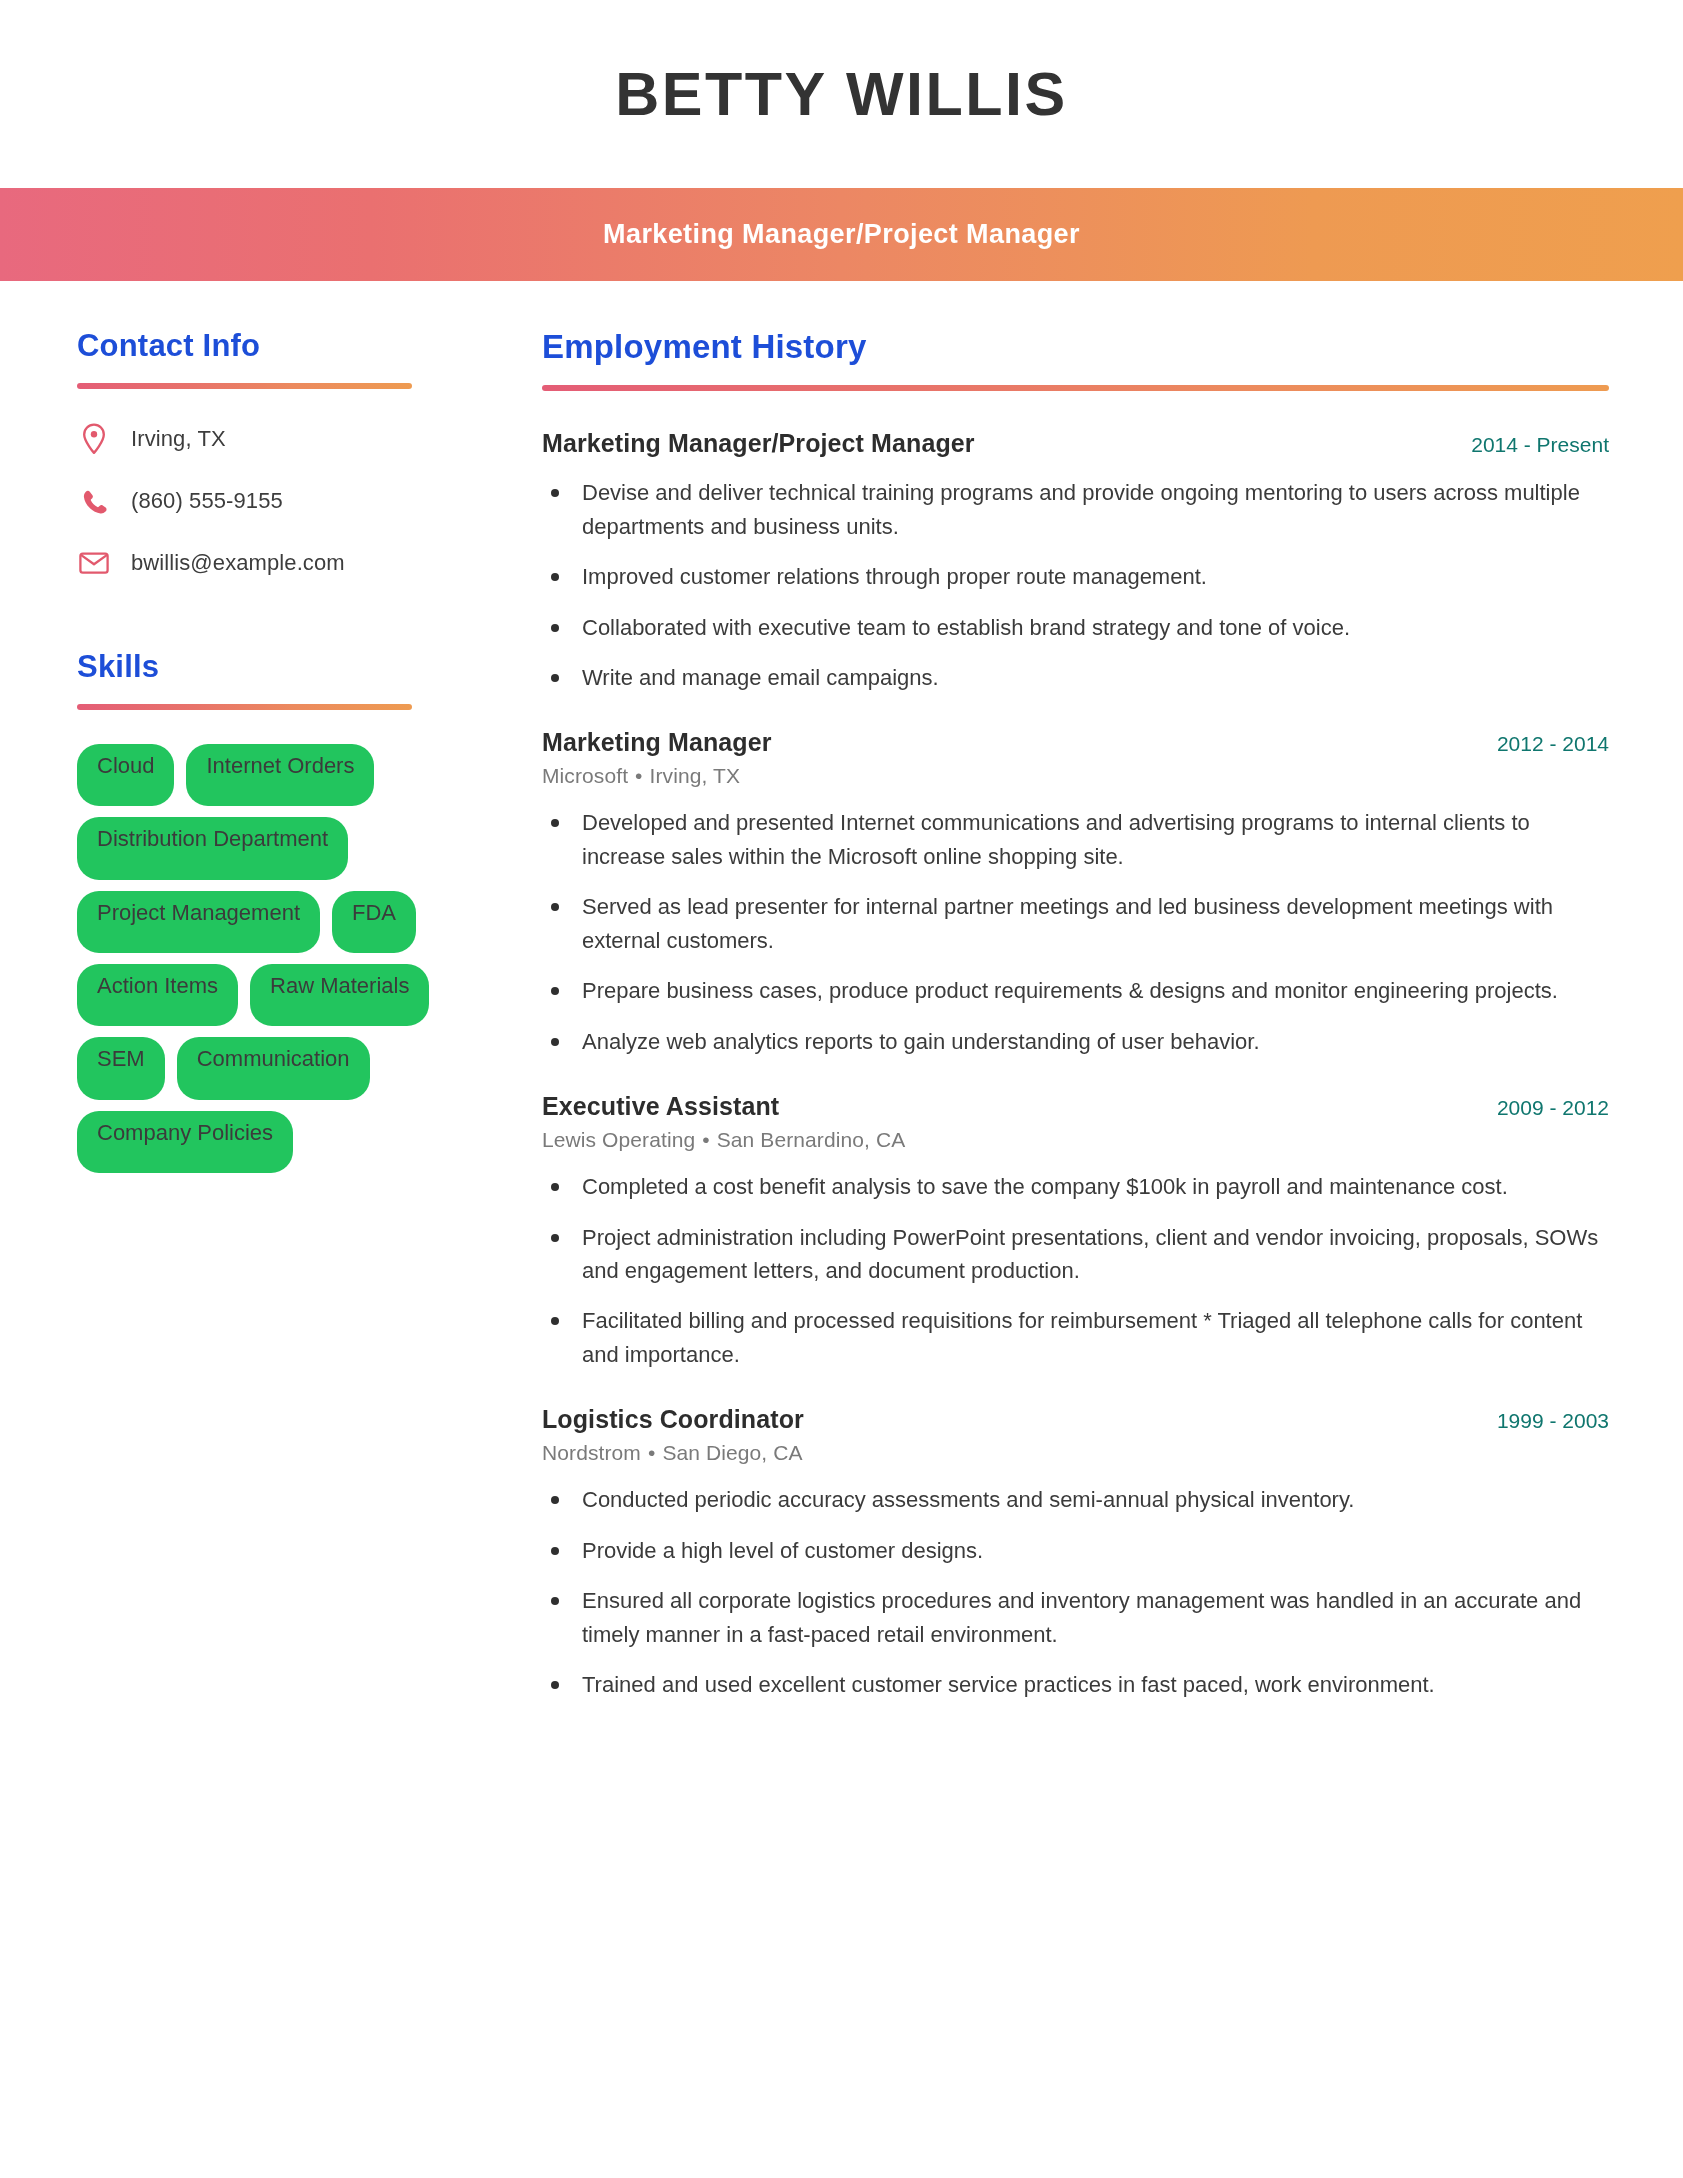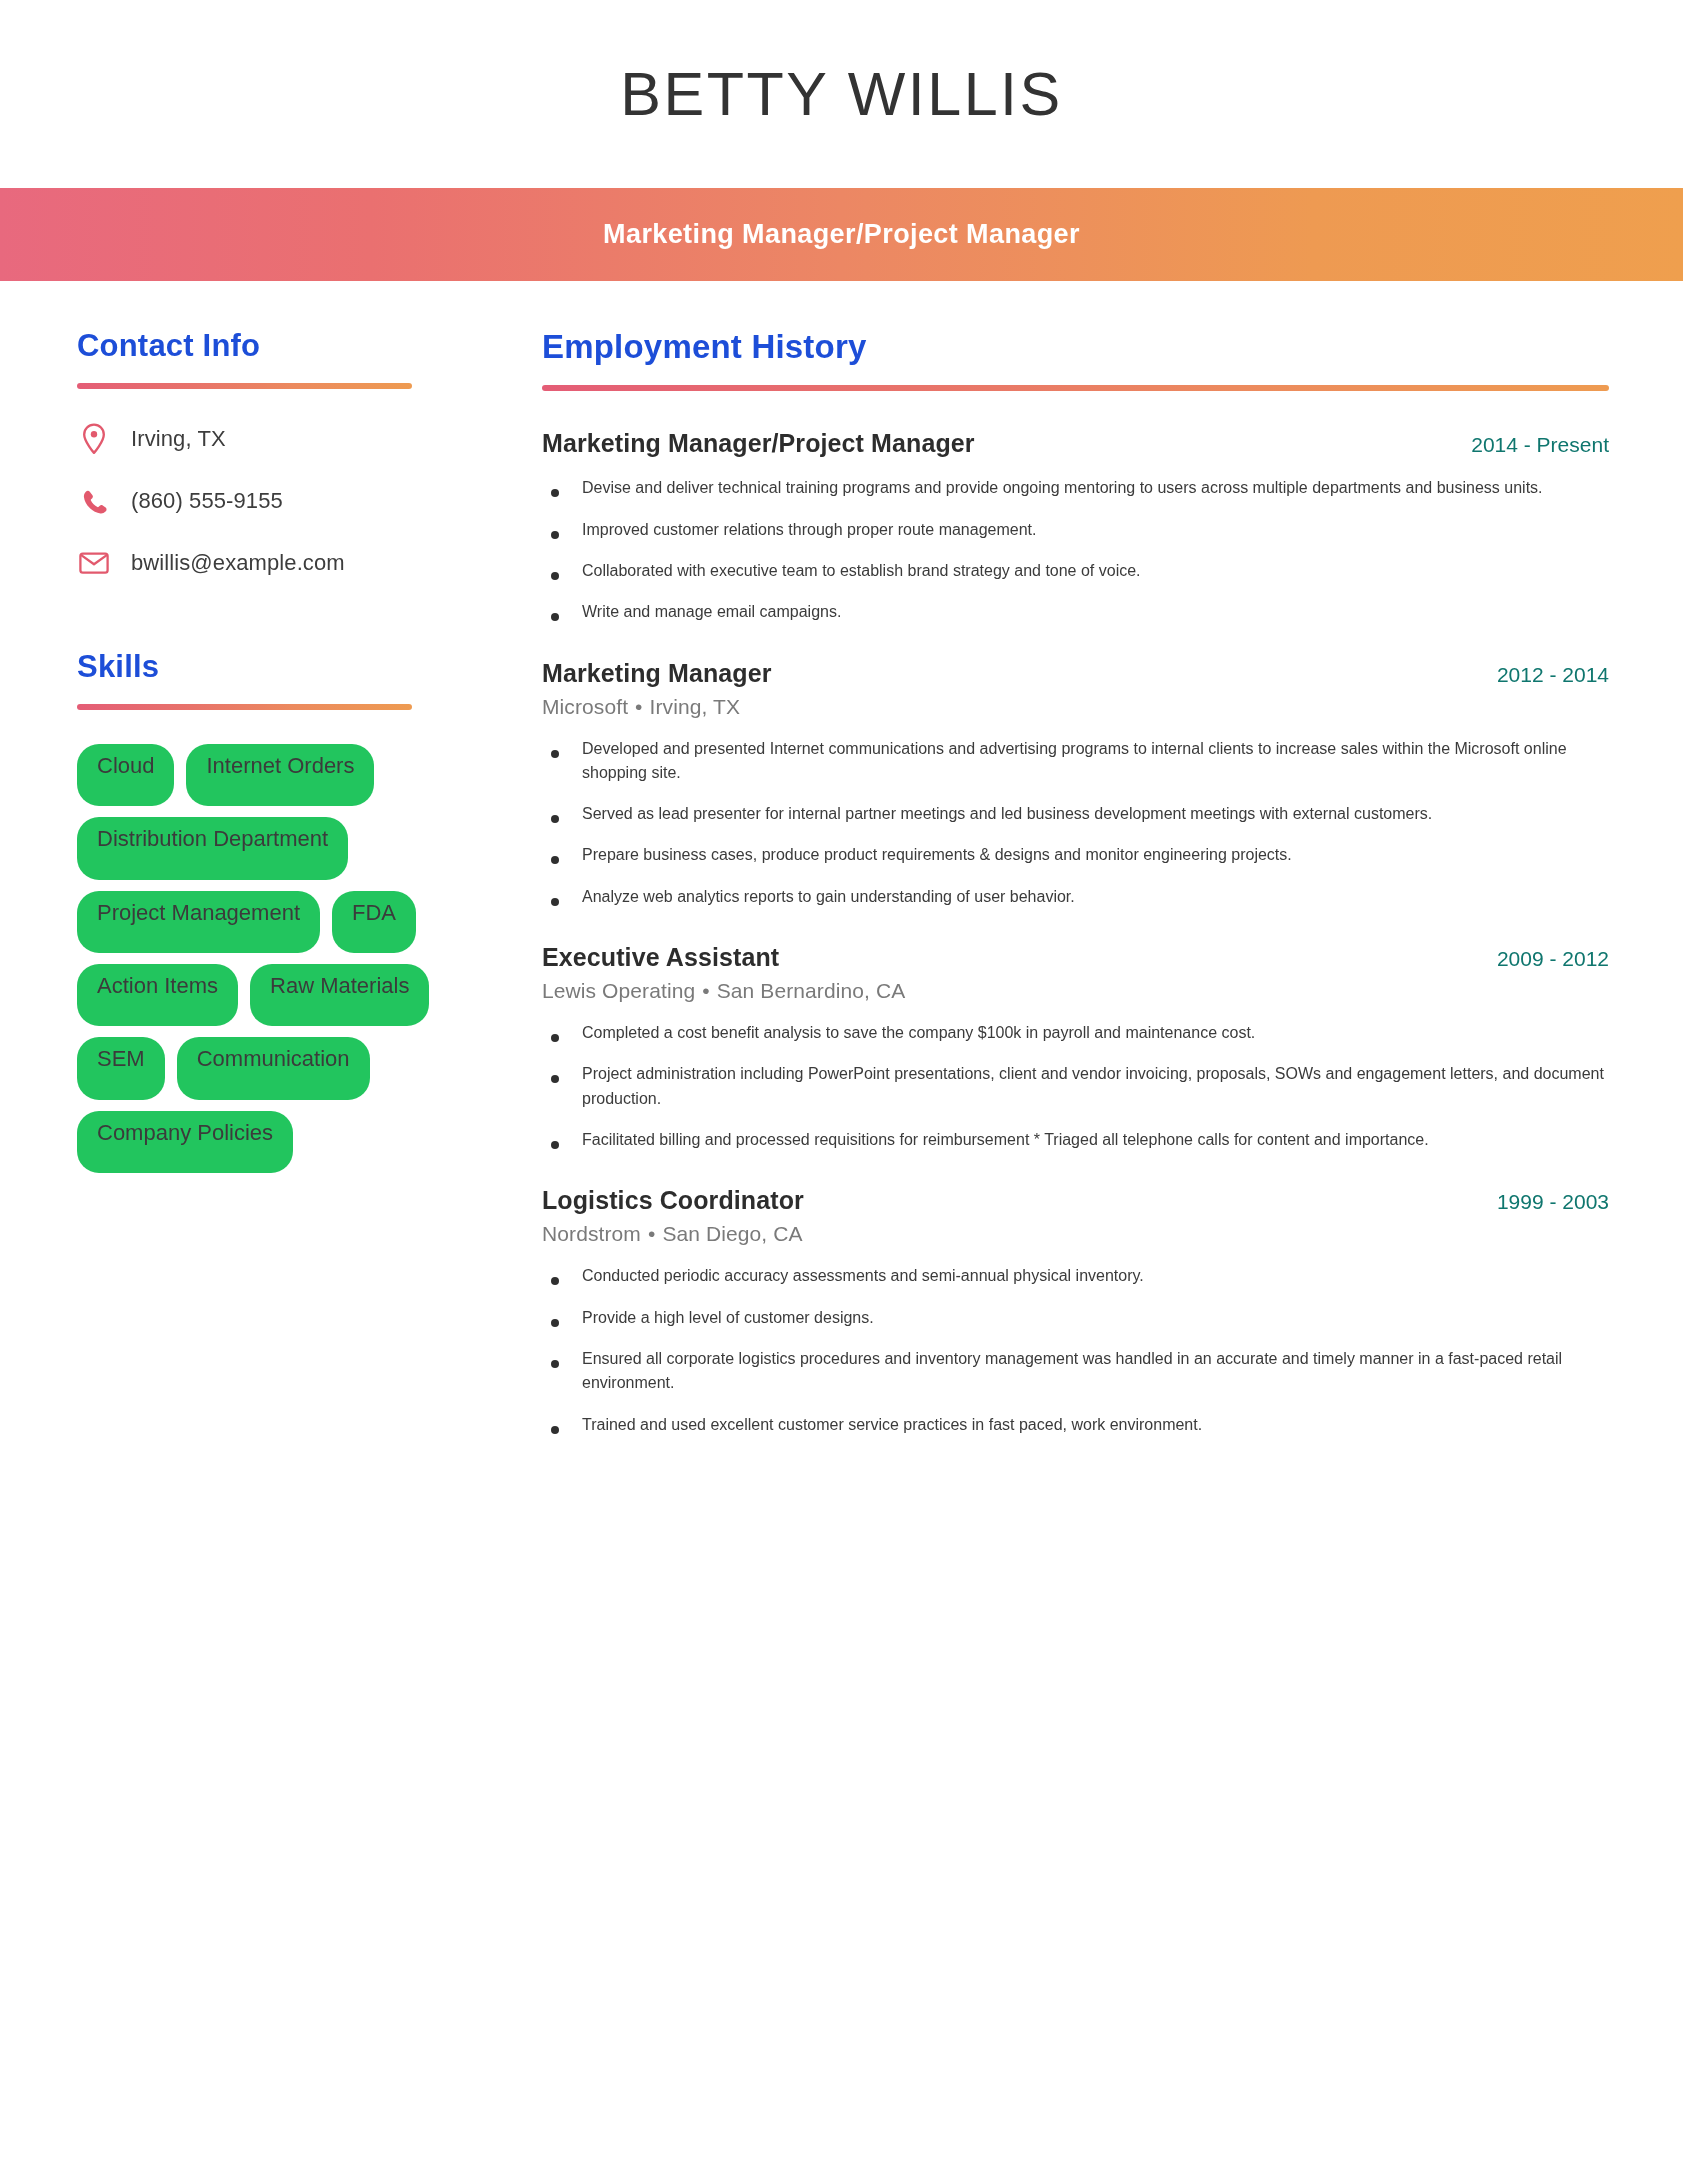--- a/index.html
+++ b/index.html
@@ -24,21 +24,21 @@
 
   
   .header-name-wrap {
     height: 188px;
     display: flex;
     align-items: center;
     justify-content: center;
   }
   .header-name {
     font-size: 61px;
-    font-weight: normal;
+    font-weight: bold;
     letter-spacing: 2.5px;
     color: #333333;
     line-height: 1;
     text-transform: uppercase;
   }
 
   .header-bar {
     height: 93px;
     background: linear-gradient(90deg, #e8697e 0%, #ea7070 22%, #ec8764 50%, #ee9a52 78%, #ef9f4e 100%);
     display: flex;
@@ -166,21 +166,21 @@
     color: #7a7a7a;
   }
   .bullets {
     list-style: none;
     margin: 18px 0 0 0;
     padding: 0;
   }
   .bullet {
     position: relative;
     padding-left: 40px;
-    font-size: 16px;
+    font-size: 22px;
     line-height: 1.52;
     color: #3b3b3b;
     margin-bottom: 17px;
   }
   .bullet:last-child { margin-bottom: 0; }
   .bullet .dot {
     position: absolute;
     left: 9px;
     top: 13px;
     width: 8px;

